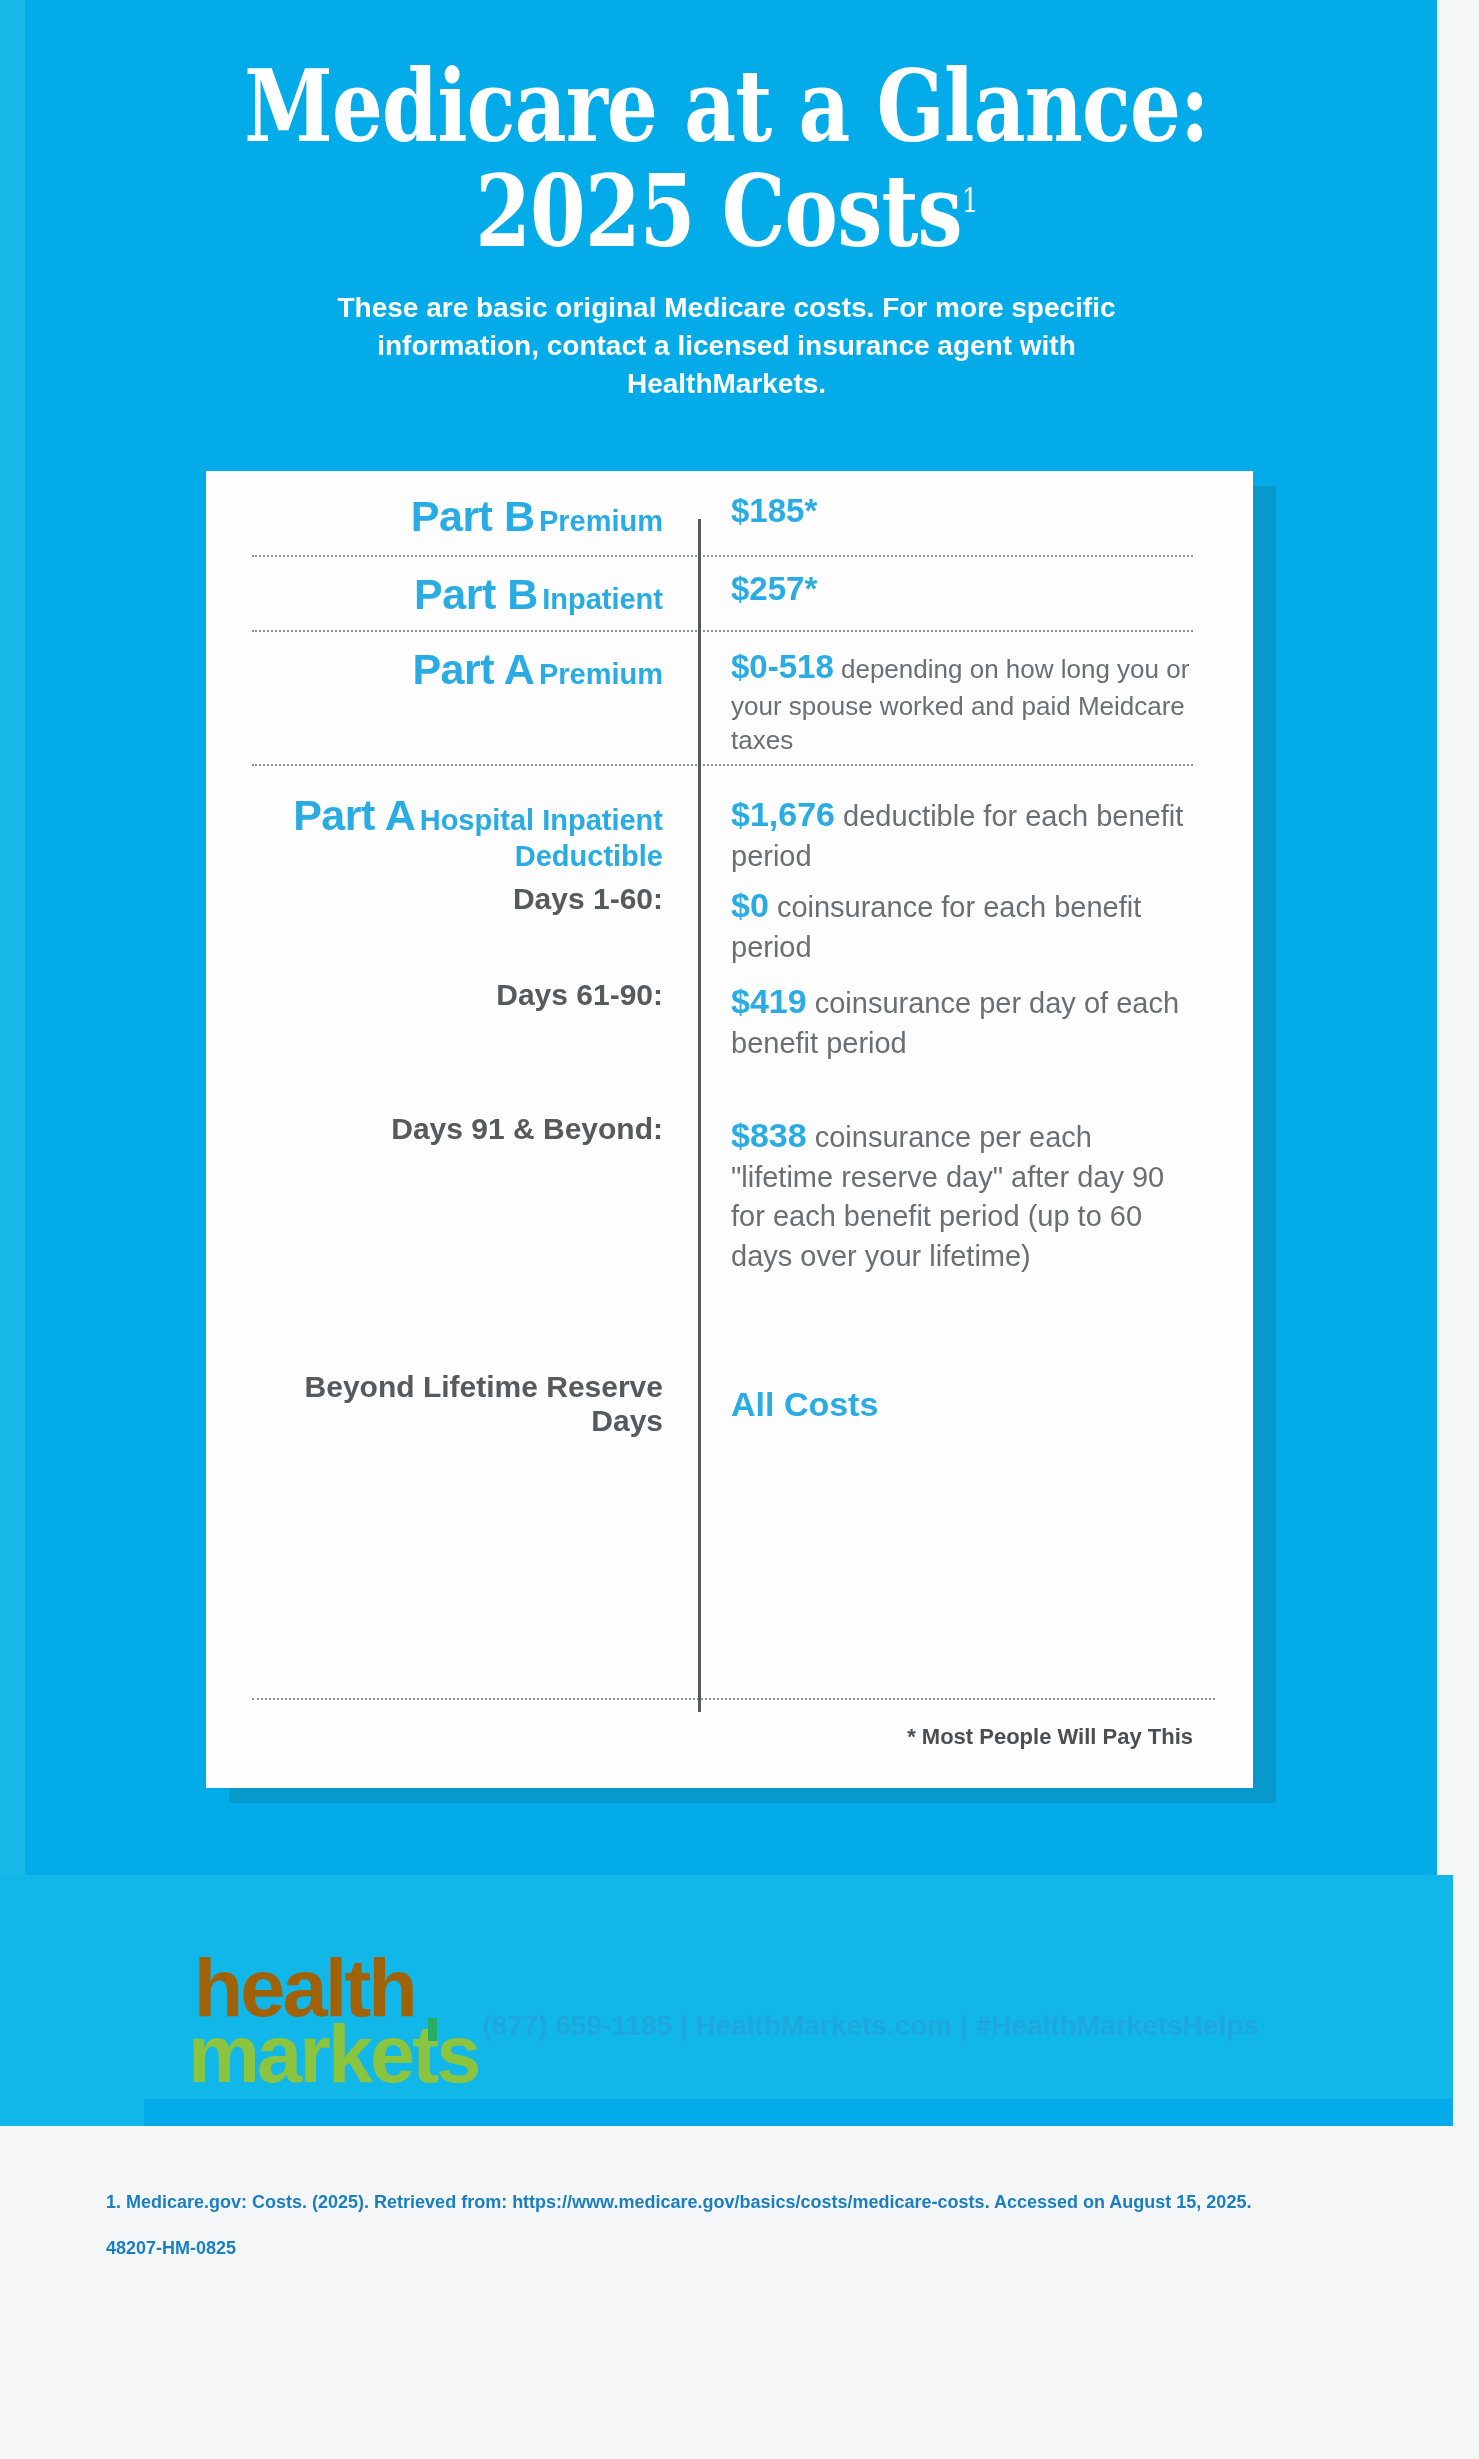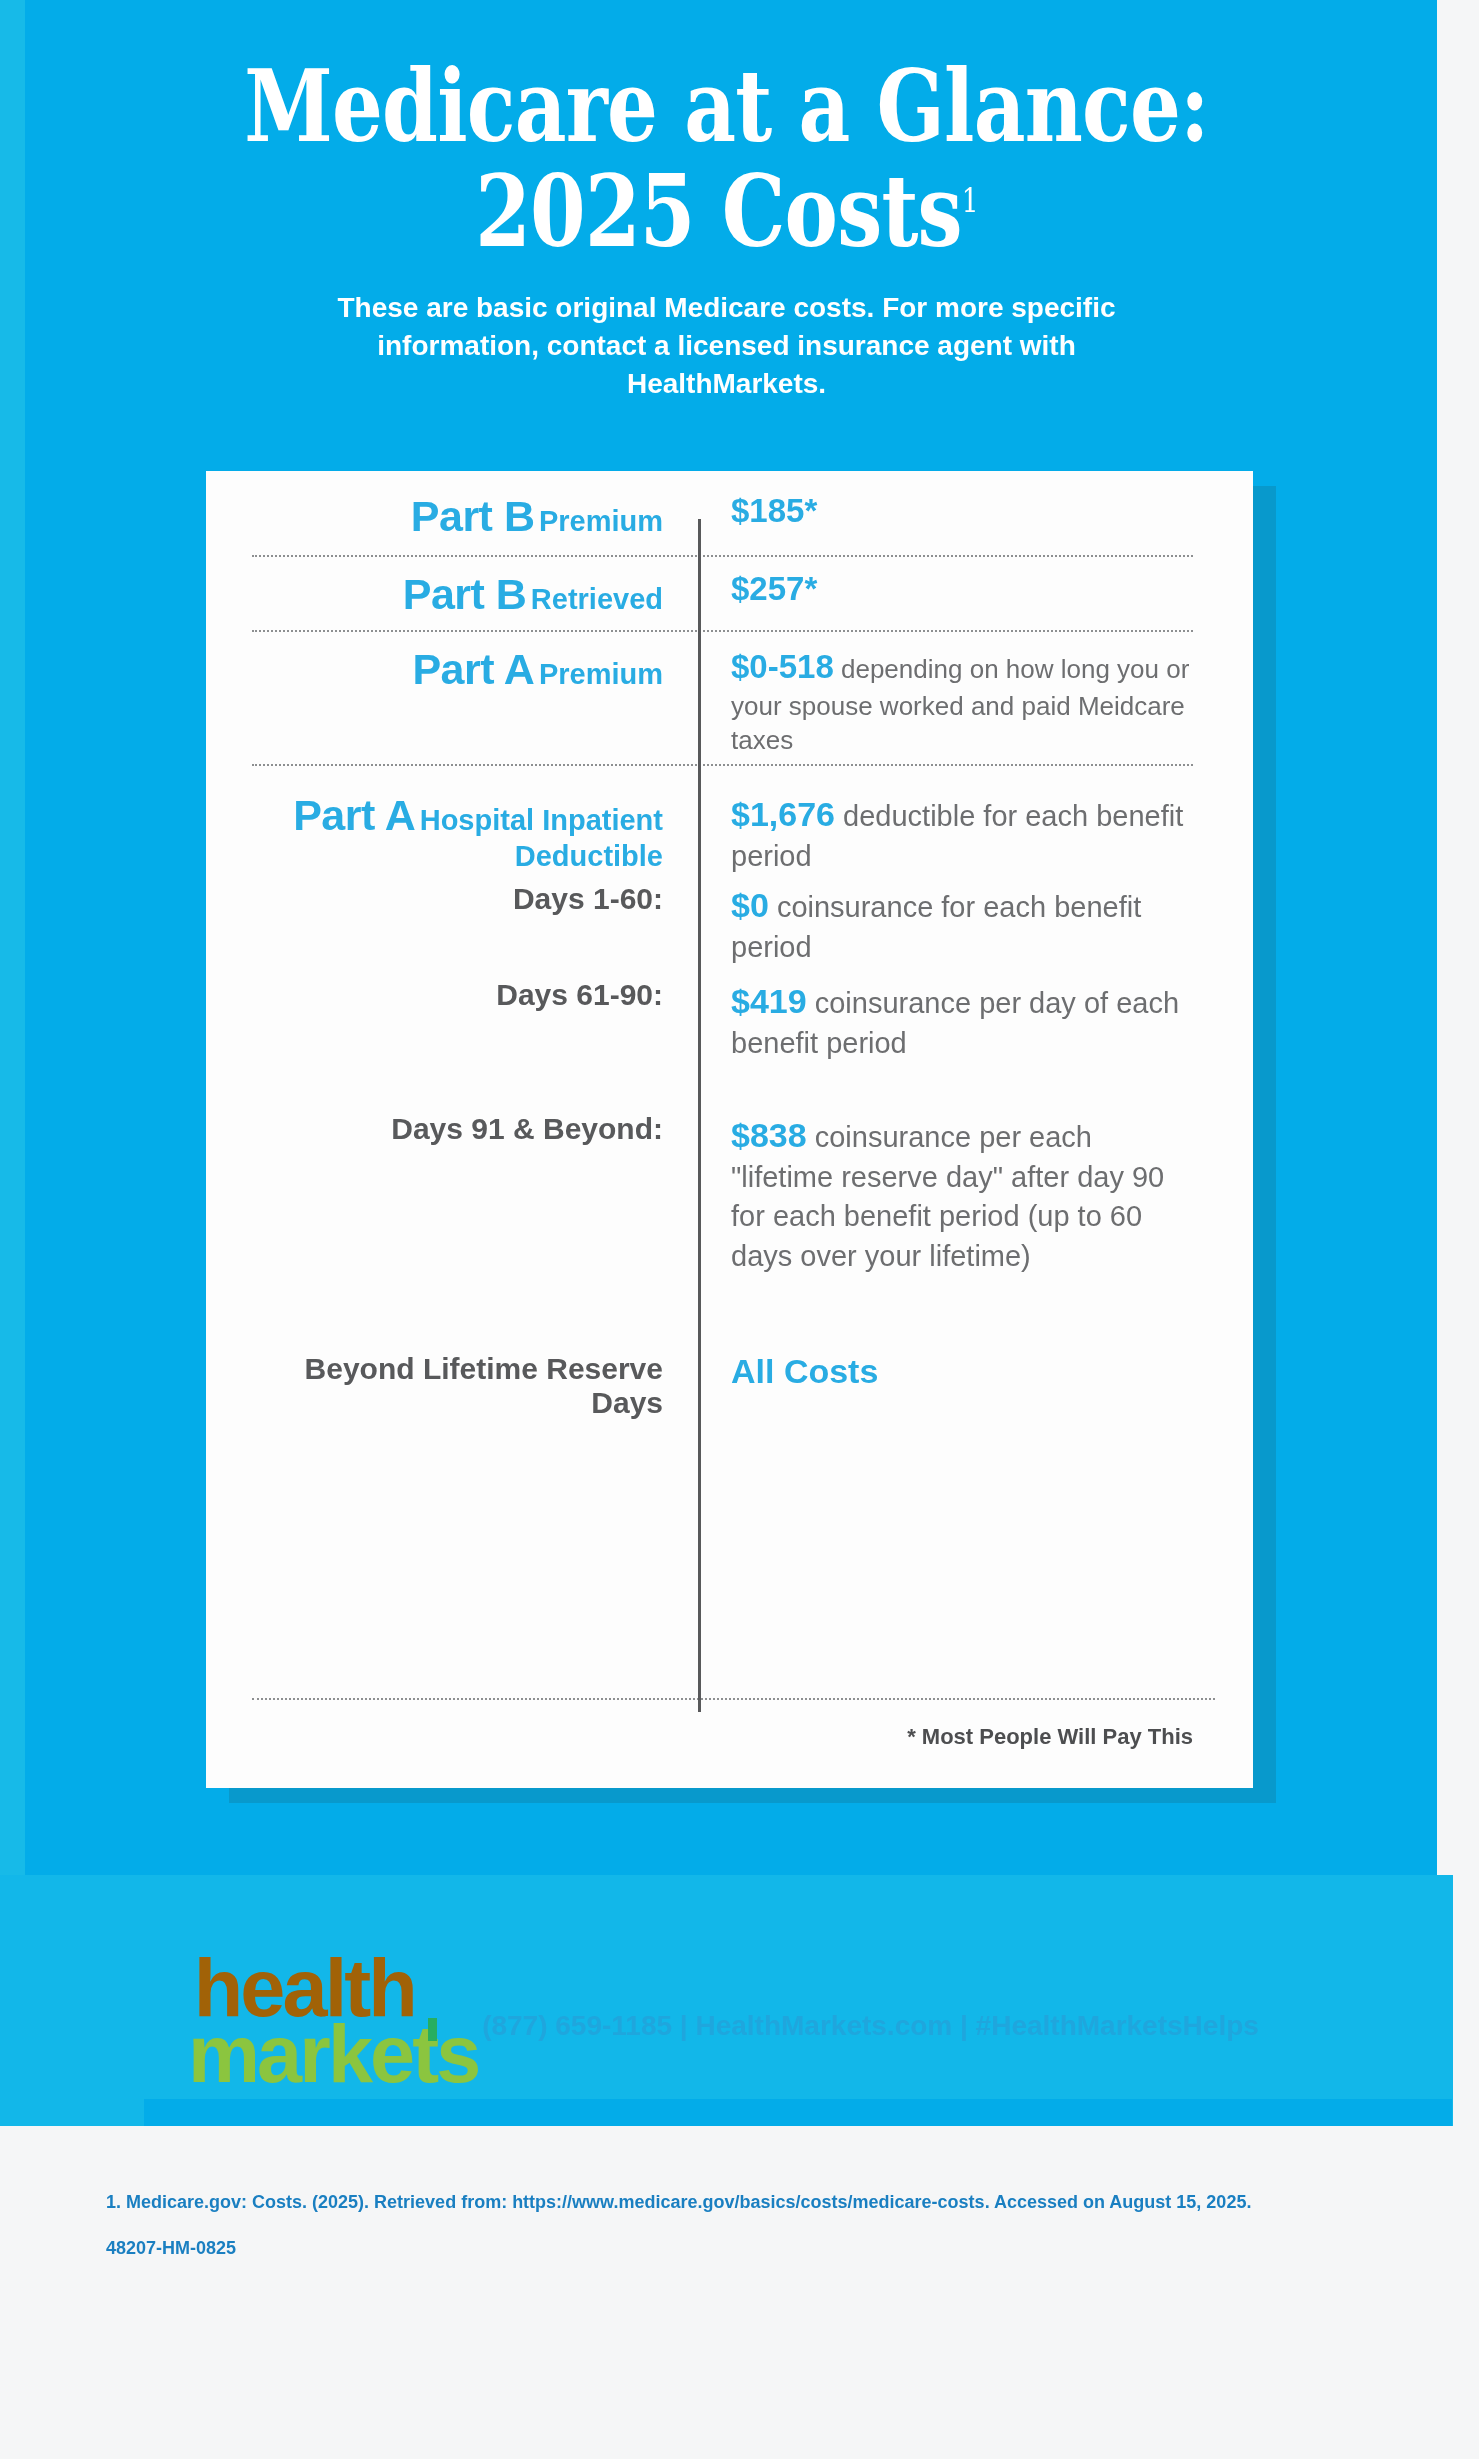--- a/index.html
+++ b/index.html
@@ -171,21 +171,21 @@
   }
   .val-block { line-height: 1.36; }
 
   .r1 { height: 86px; padding-top: 21px; }
   .r2 { height: 75px; padding-top: 13.4px; }
   .r3 { height: 134px; padding-top: 13.4px; }
   .r4 { padding-top: 25px; height: 106px; }
   .r5 { padding-top: 9.6px; height: 96px; }
   .r6 { padding-top: 9.6px; height: 134px; }
   .r7 { padding-top: 9.6px; height: 240px; }
-  .r8 { padding-top: 9.6px; height: 115px; }
+  .r8 { padding-top: 9.6px; height: 115px; align-items: center; }
 
   .card-note {
     position: absolute;
     right: 60px;
     bottom: 38px;
     color: #4d4e50;
     font-size: 22px;
     font-weight: bold;
     text-align: center;
   }
@@ -281,21 +281,21 @@
       </div>
       <div class="cell-value">
         <span class="amount">$185*</span>
       </div>
       <div class="dots"></div>
     </div>
 
     <div class="row r2">
       <div class="cell-label">
         <span class="part-big">Part B</span>
-        <span class="part-small">Retrieved</span>
+        <span class="part-small">Inpatient</span>
       </div>
       <div class="cell-value">
         <span class="amount">$257*</span>
       </div>
       <div class="dots"></div>
     </div>
 
     <div class="row r3">
       <div class="cell-label">
         <span class="part-big">Part A</span>

